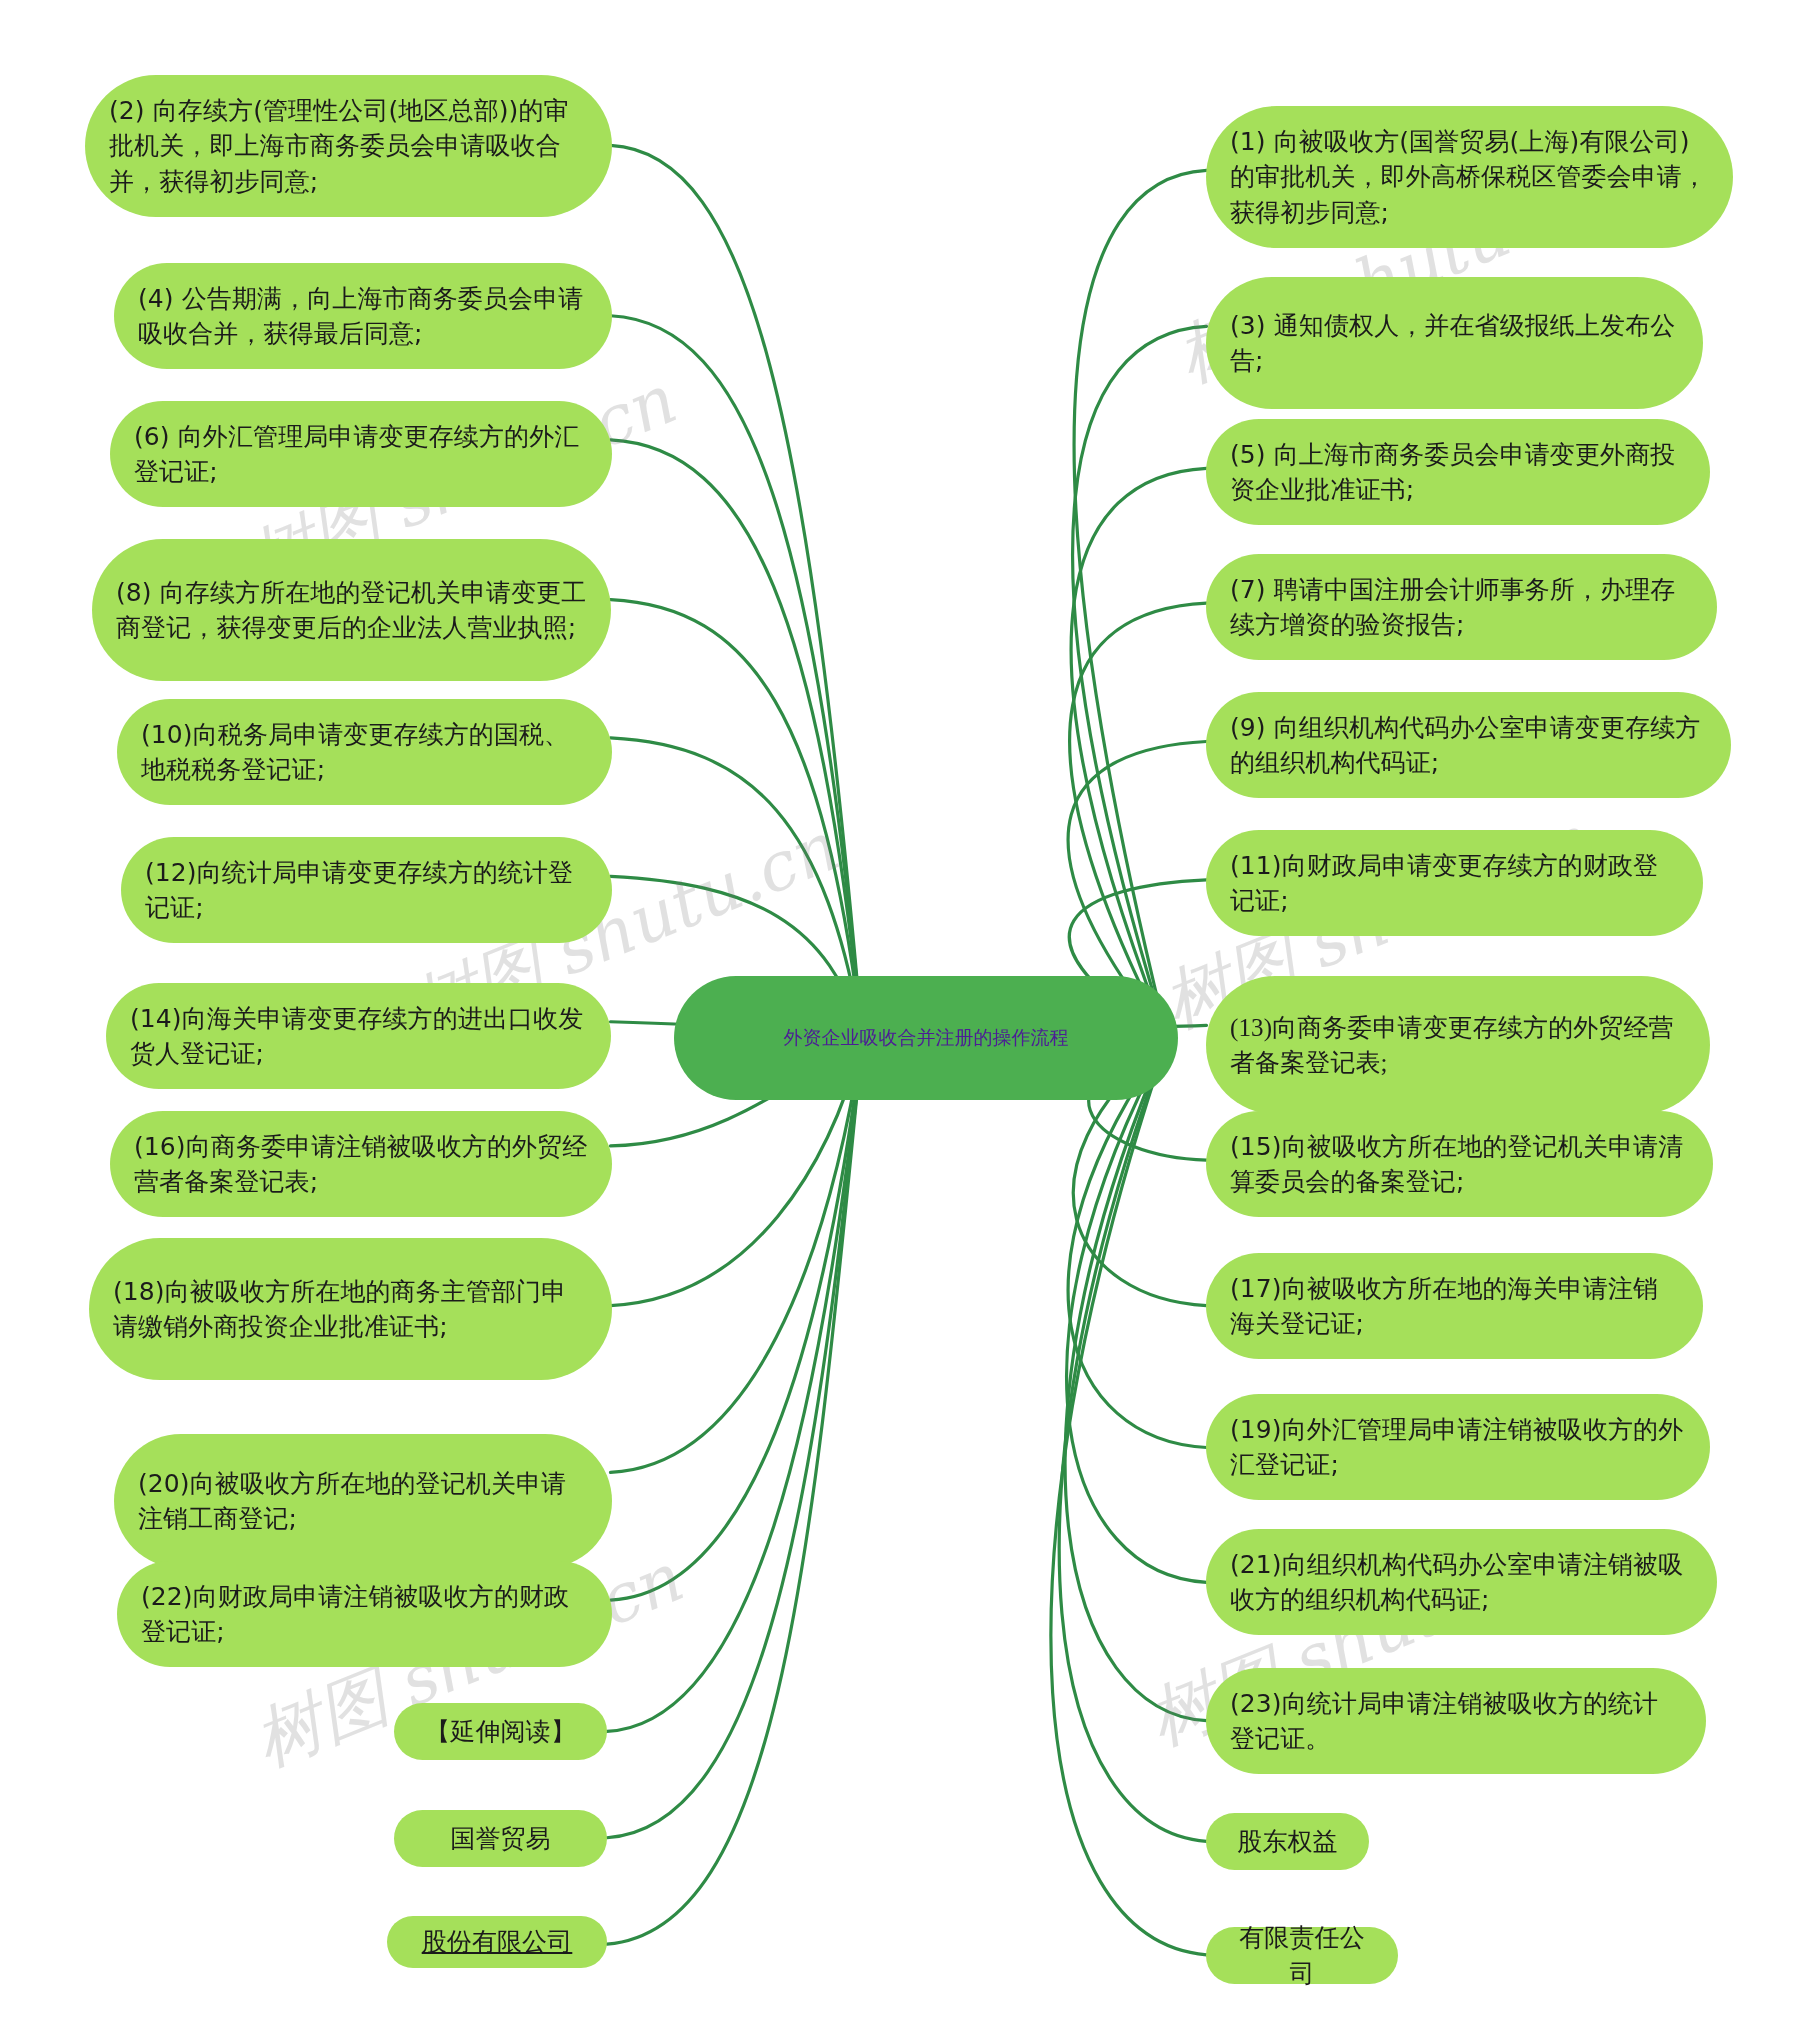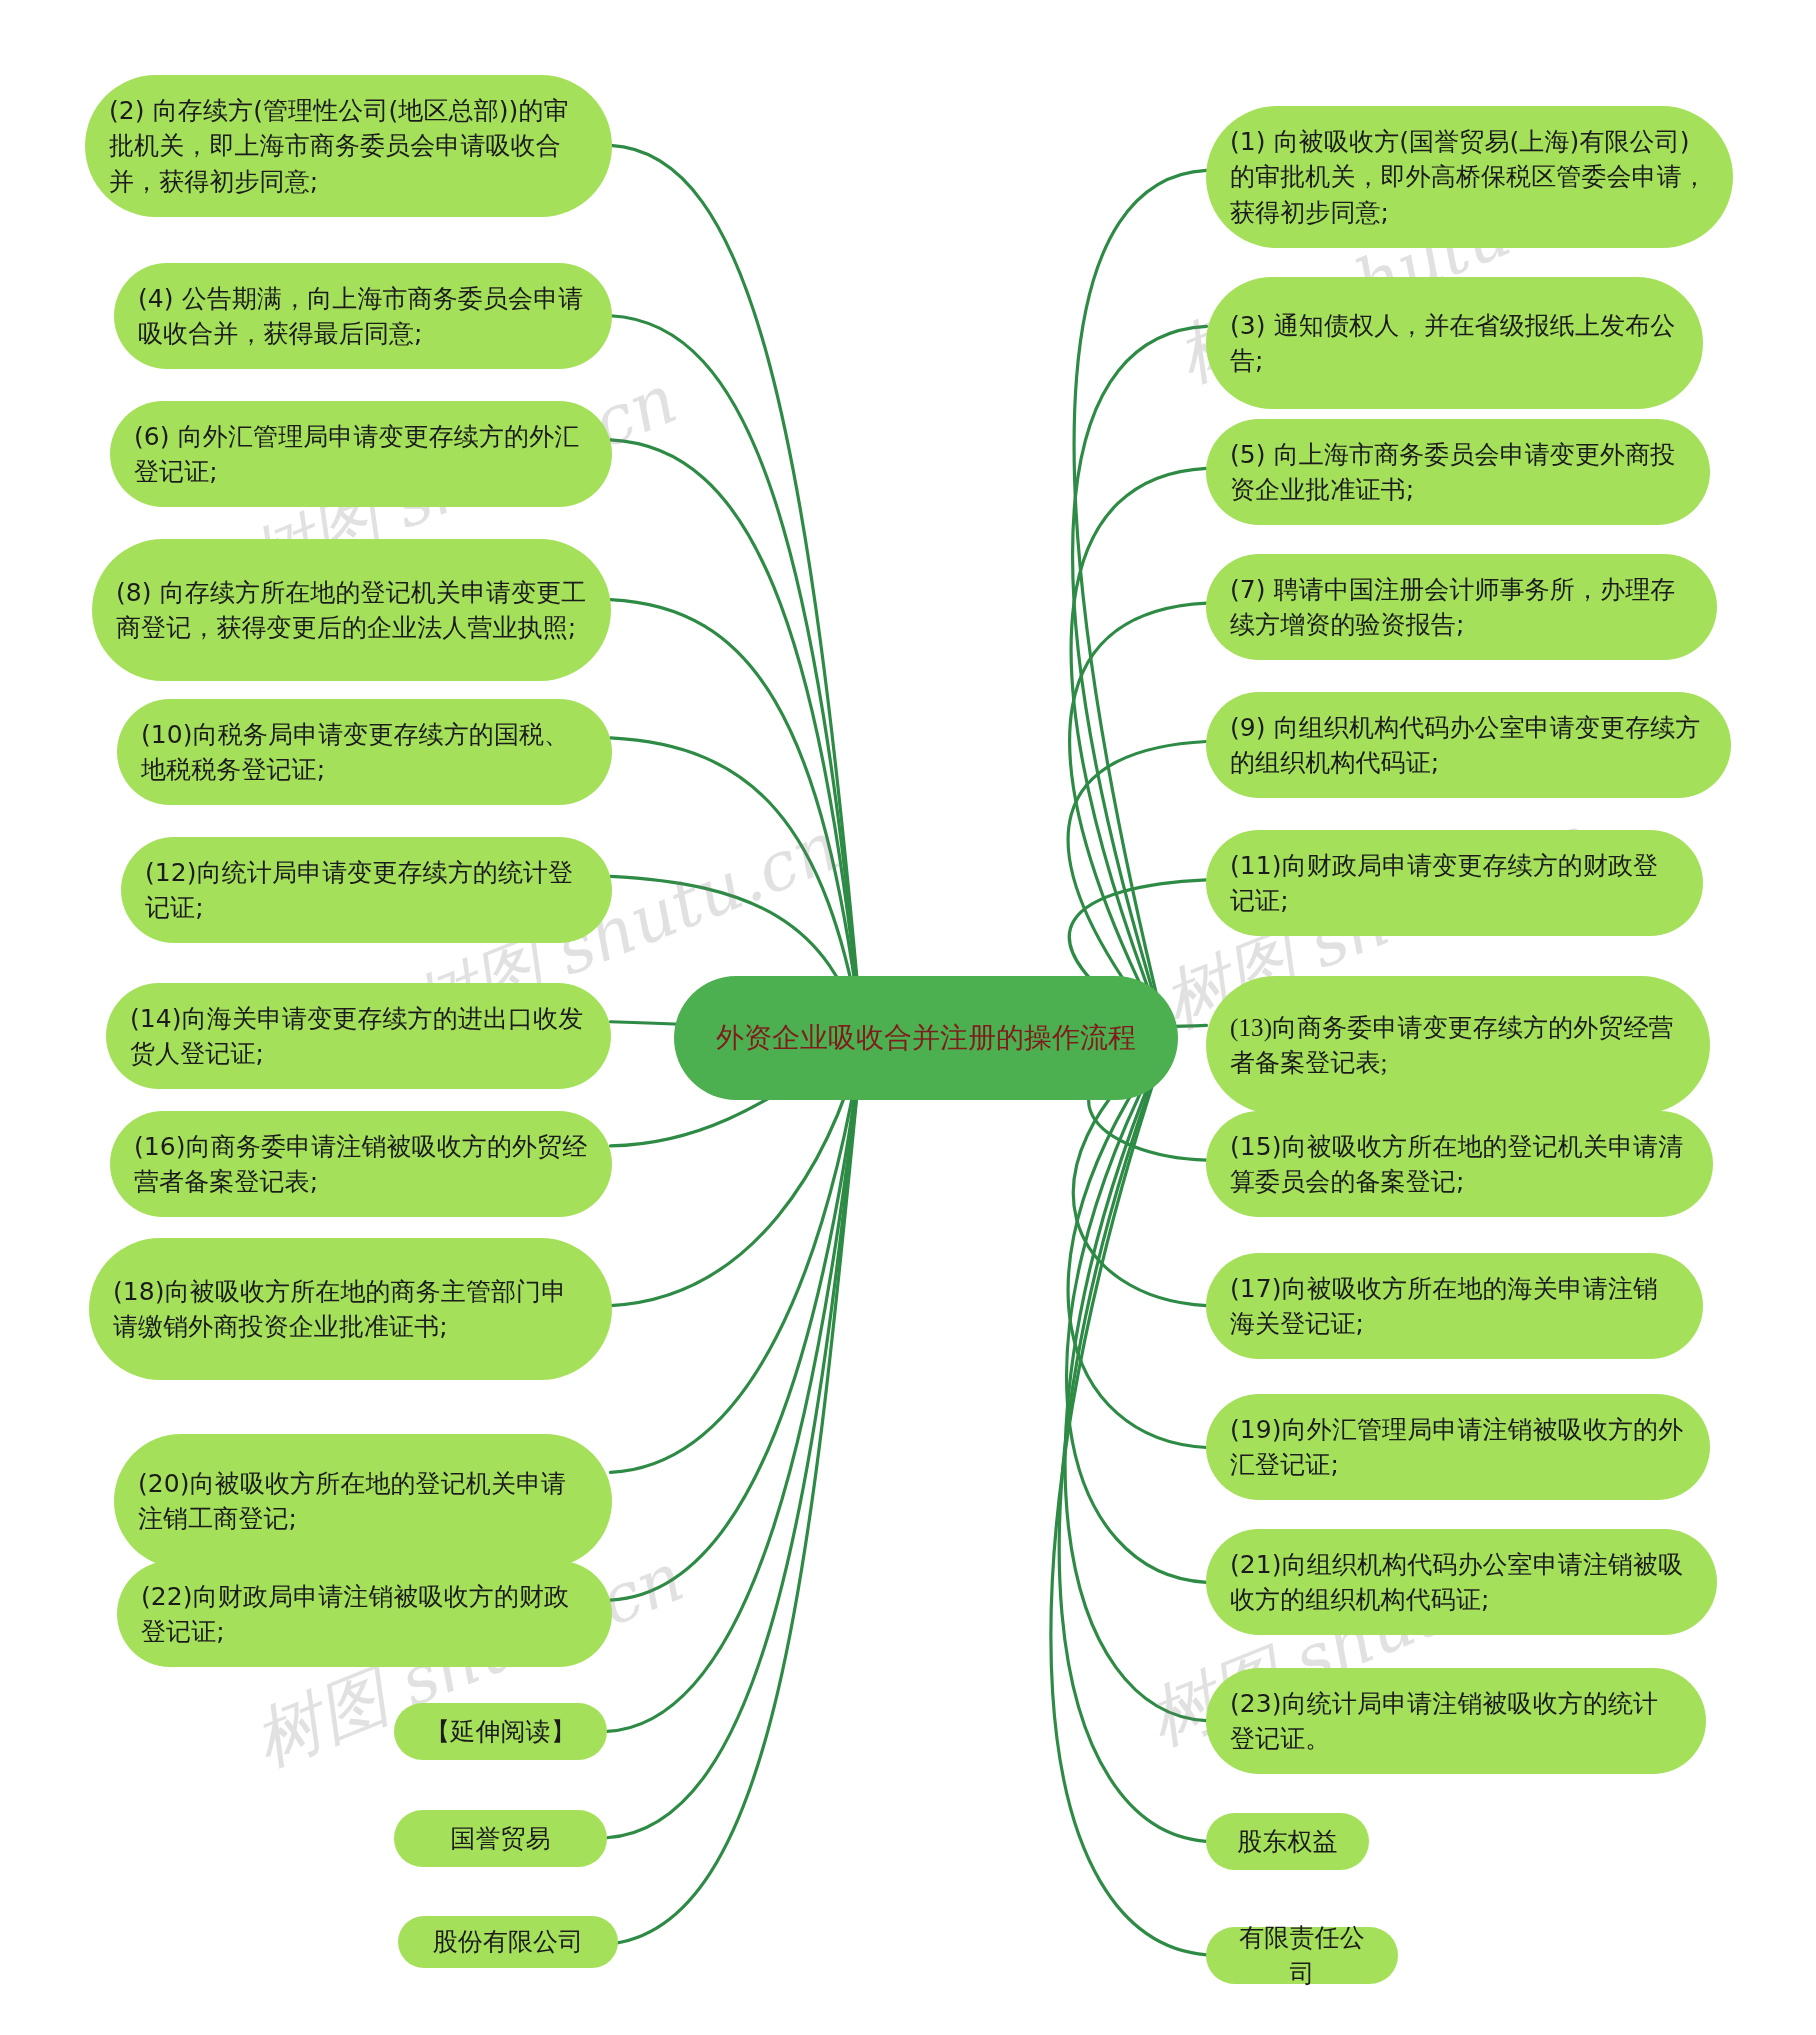--- a/index.html
+++ b/index.html
@@ -60,22 +60,22 @@
   .node.small .txt { text-align: center; }
   #center-node {
     position: absolute;
     box-sizing: border-box;
     display: flex;
     align-items: center;
     justify-content: center;
     text-align: center;
     border-radius: 7096px;
     background: #4caf50;
-    color: #7f1d1d;
-    font-size: 28px;
+    color: #4c1d95;
+    font-size: 19px;
     line-height: 1.45;
     padding: 18.5px 28px;
   }
 </style>
 </head>
 <body>
 
 <div id="canvas">
 
   <svg id="edges" viewBox="0 0 2560 2868" xmlns="http://www.w3.org/2000/svg">
@@ -169,21 +169,21 @@
   </div>
 
   <div class="node small" style="left:394px; top:1703px; width:213px; height:57px;">
     <span class="txt">【延伸阅读】</span>
   </div>
 
   <div class="node small" style="left:394px; top:1810px; width:213px; height:57px;">
     <span class="txt">国誉贸易</span>
   </div>
 
-  <div class="node small" style="left:398px; top:1916px; width:220px; height:51px;">
+  <div class="node small" style="left:387px; top:1916px; width:220px; height:51px;text-decoration:underline;">
     <span class="txt">股份有限公司</span>
   </div>
 
   <div class="node right-side" style="left:1206px; top:106px; width:527px; height:142px;">
     <span class="txt">(1) 向被吸收方(国誉贸易(上海)有限公司)的审批机关，即外高桥保税区管委会申请，获得初步同意;</span>
   </div>
 
   <div class="node right-side" style="left:1206px; top:277px; width:497px; height:132px;">
     <span class="txt">(3) 通知债权人，并在省级报纸上发布公告;</span>
   </div>

